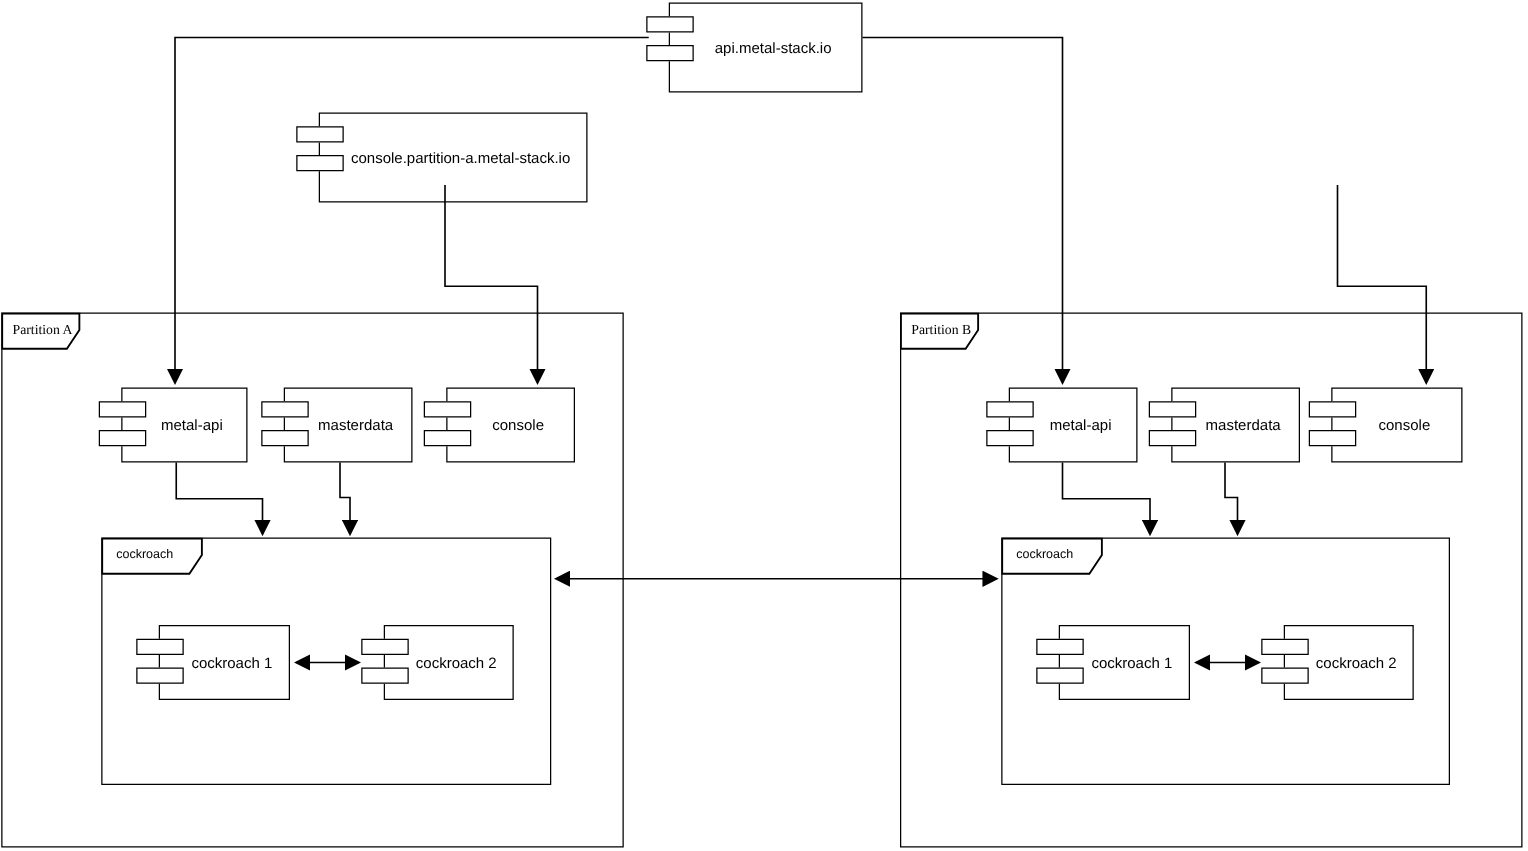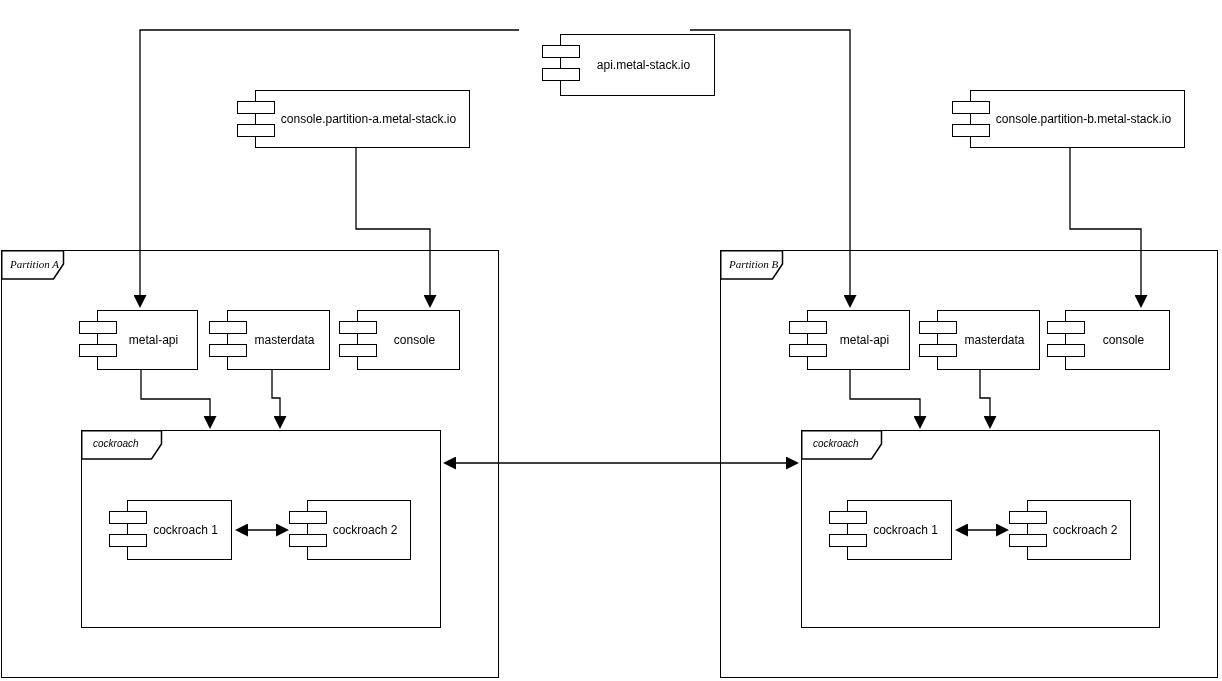--- a/index.html
+++ b/index.html
@@ -28,21 +28,21 @@
   .partition {
     position:absolute; border:1.5px solid var(--stroke,#000000);
     box-sizing:border-box; background:transparent;
   }
   .pkg {
     position:absolute; border:1.5px solid var(--stroke,#000000);
     box-sizing:border-box; background:var(--fill,#ffffff);
   }
   .tab-svg { position:absolute; left:-1.5px; top:-1.5px; }
   .tab-text {
-    position:absolute; white-space:nowrap;font-style:italic;
+    position:absolute; white-space:nowrap;
   }
   .tab-text.serif {
     font-family:"Liberation Serif", serif; font-size:11px;
     left:8px; top:7px;
   }
   .tab-text.sans {
     font-size:10px; left:11px; top:7px;
   }
   .edges-overlay {
     position:absolute; left:0; top:0; pointer-events:none;
@@ -75,37 +75,32 @@
     <div class="tab-text sans">cockroach</div>
   </div>
 
   <div class="pkg" style="left:801px; top:430px; width:359px; height:198px;">
     <svg class="tab-svg" width="84" height="31">
       <path d="M0.75,0.75 H80.5 V14 L70.5,29 H0.75 Z" fill="#ffffff" stroke="#000000" stroke-width="1.5"></path>
     </svg>
     <div class="tab-text sans">cockroach</div>
   </div>
 
-  <div class="component" style="left:560px; top:2px; width:155px; height:62px;margin-top:32px;">
+  <div class="component" style="left:535px; top:2px; width:155px; height:72px;">
     <span class="ctab t1"></span>
     <span class="ctab t2"></span>
     <span class="label">api.metal-stack.io</span>
   </div>
 
-  <div class="component" style="left:255px; top:90px; width:215px; height:58px;">
+  <div class="component" style="left:255px; top:90px; width:215px; height:72px;">
     <span class="ctab t1"></span>
     <span class="ctab t2"></span>
     <span class="label">console.partition-a.metal-stack.io</span>
   </div>
 
-  <div class="component" style="left:970px; top:90px; width:215px; height:58px;">
-    <span class="ctab t1"></span>
-    <span class="ctab t2"></span>
-    <span class="label">console.partition-b.metal-stack.io</span>
-  </div>
 
   <div class="component" style="left:97px; top:310px; width:101px; height:60px;">
     <span class="ctab t1"></span>
     <span class="ctab t2"></span>
     <span class="label">metal-api</span>
   </div>
 
   <div class="component" style="left:227px; top:310px; width:103px; height:60px;">
     <span class="ctab t1"></span>
     <span class="ctab t2"></span>

